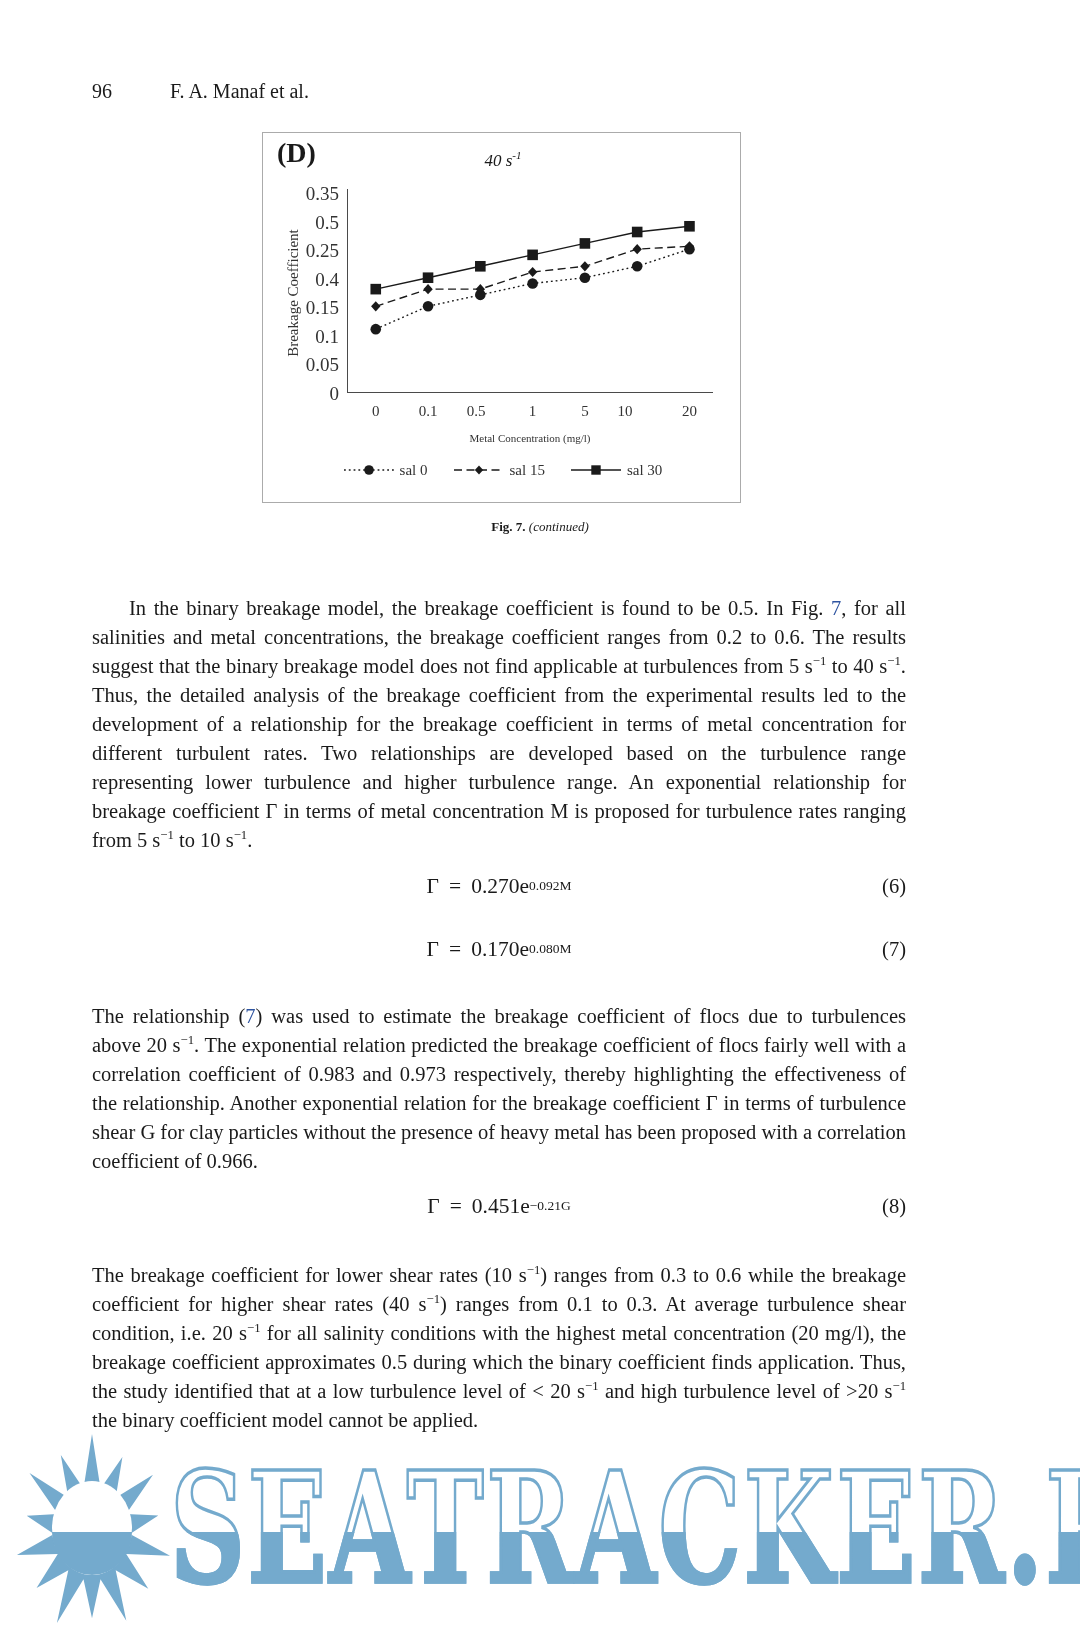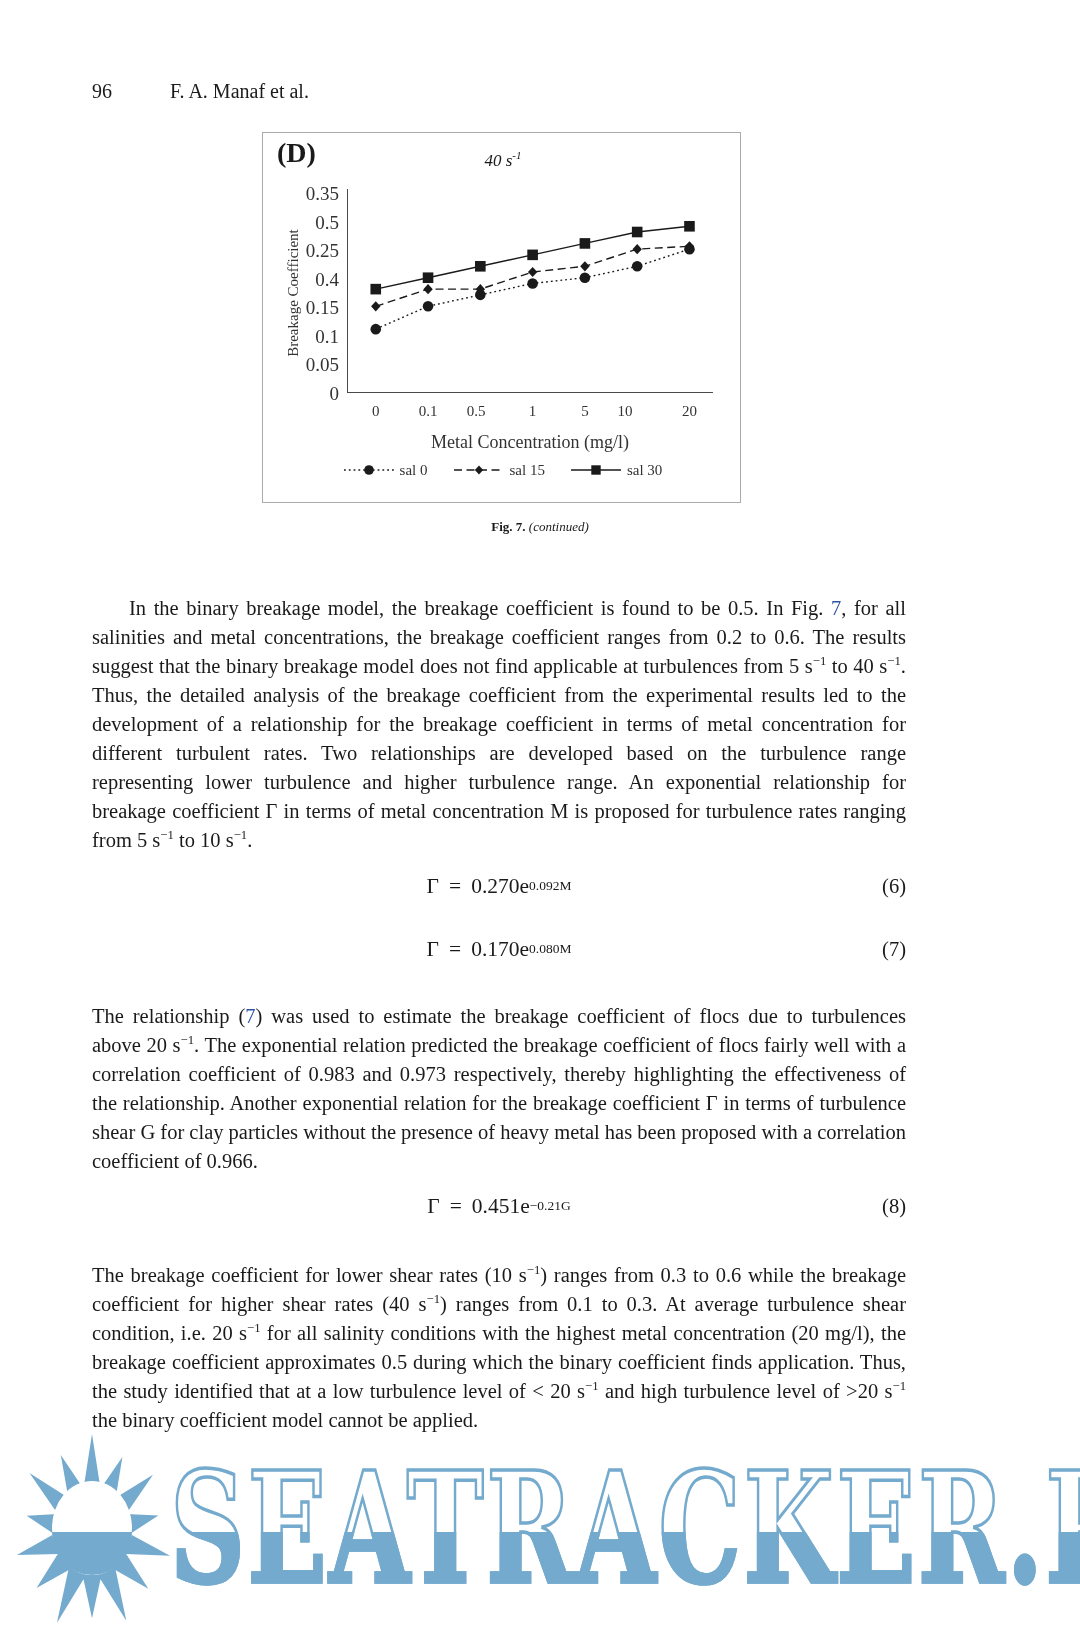--- a/index.html
+++ b/index.html
@@ -20,21 +20,21 @@
   .panel-label{position:absolute;left:14px;top:4px;font-size:28px;font-weight:bold;}
   .chart-title{position:absolute;left:140px;top:16px;width:200px;text-align:center;font-size:17px;font-style:italic;}
   .chart-title sup{font-size:11px;}
   .ylabel{
     position:absolute;left:-78px;top:150px;width:220px;height:20px;text-align:center;
     font-size:15px;transform:rotate(-90deg);color:#333;
   }
   #plot-svg{position:absolute;left:84px;top:52px;}
   .ytick{position:absolute;left:18px;width:58px;text-align:right;font-size:19px;color:#333;}
   .xtick{position:absolute;width:52px;text-align:center;font-size:15px;color:#333;top:270px;}
-  .xlabel{position:absolute;left:84px;top:299px;width:366px;text-align:center;font-size:18px;color:#333;}
+  .xlabel{position:absolute;left:84px;top:299px;width:366px;text-align:center;font-size:11px;color:#333;}
   .legend{
     position:absolute;left:40px;top:328px;width:400px;height:18px;
     display:flex;justify-content:center;align-items:center;gap:26px;
   }
   .legend-entry{display:flex;align-items:center;gap:6px;font-family:Liberation Serif, serif;}
   .legend-entry .lbl{font-size:15px;color:#333;}
   
   .fig-caption{position:absolute;top:519px;left:0;width:1080px;text-align:center;font-size:13px;}
   .fig-caption .cap-label{font-weight:bold;}
   .fig-caption .cap-note{font-style:italic;}

